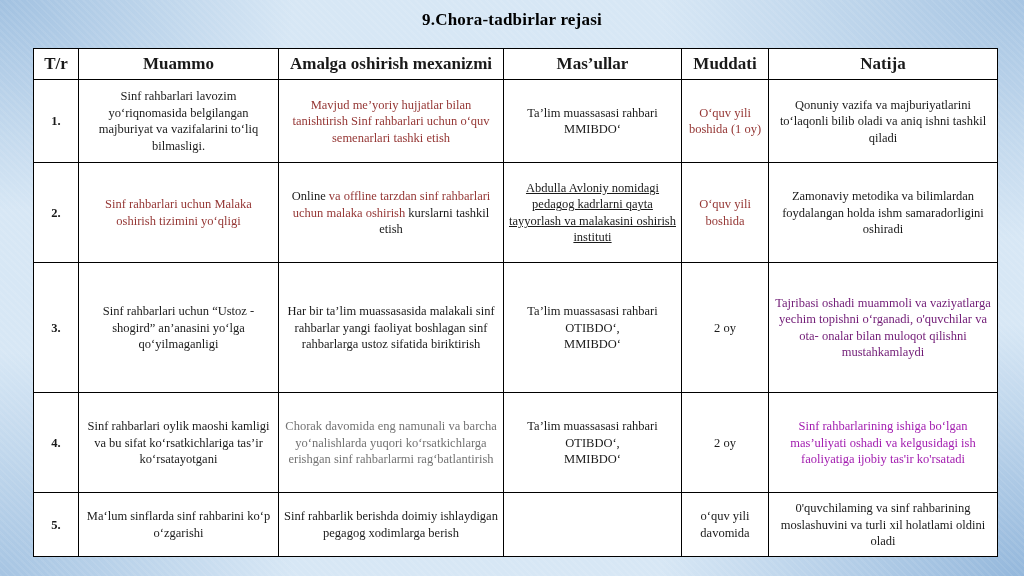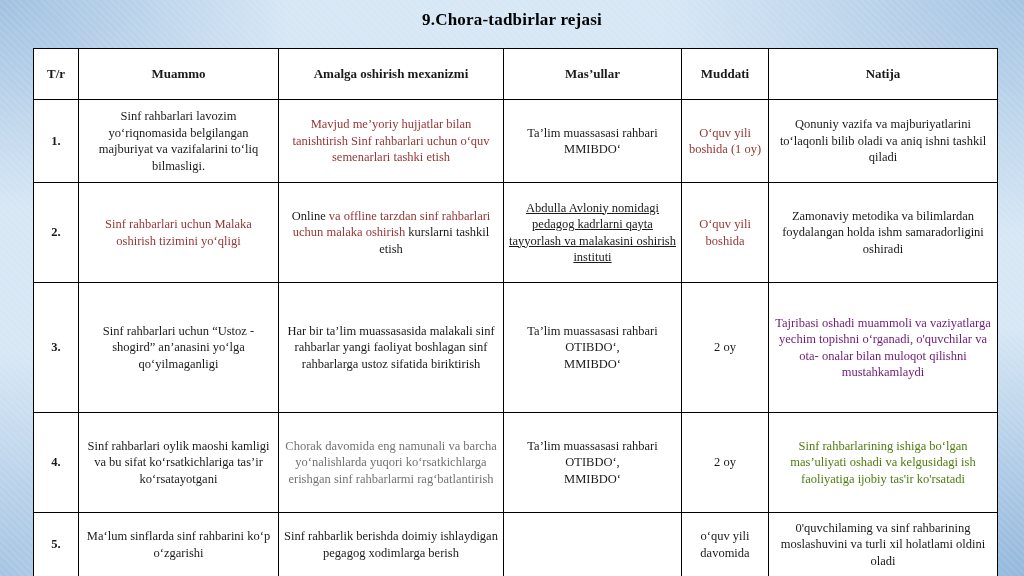--- a/index.html
+++ b/index.html
@@ -25,21 +25,21 @@
     border-collapse:collapse;table-layout:fixed;
     width:964px;background:#ffffff;
   }
   table.plan th, table.plan td{
     border:1.5px solid #000;
     vertical-align:middle;text-align:center;
     padding:2px 5px;color:#1a1a1a;
     font-size:12.5px;line-height:1.32;
     overflow:hidden;
   }
-  table.plan th{font-weight:bold;font-size:13px;height:22px;padding:14px 3px;}
+  table.plan th{font-weight:bold;font-size:17px;height:22px;padding:4px 3px;}
   table.plan td:first-child{font-weight:bold;}
   table.plan td span{white-space:pre-line;}
 </style>
 </head>
 <body>
 
 <div class="slide">
   <div class="title">9.Chora-tadbirlar rejasi</div>
 
   <table class="plan">
@@ -90,21 +90,21 @@
           <td><span style="color: #701a75;">Tajribasi oshadi muammoli va vaziyatlarga yechim topishni o‘rganadi, o'quvchilar va ota- onalar bilan muloqot qilishni mustahkamlaydi</span></td>
         </tr>
         <tr style="height: 100px;">
           <td><span style="color: rgb(26, 26, 26);">4.</span></td>
           <td><span style="color: rgb(26, 26, 26);">Sinf rahbarlari oylik maoshi kamligi va bu sifat ko‘rsatkichlariga tas’ir ko‘rsatayotgani</span></td>
           <td><span style="color: #737373;">Chorak davomida eng namunali va barcha yo‘nalishlarda yuqori ko‘rsatkichlarga erishgan sinf rahbarlarmi rag‘batlantirish</span></td>
           <td><span style="color: rgb(26, 26, 26);">Ta’lim muassasasi rahbari
 OTIBDO‘,
 MMIBDO‘</span></td>
           <td><span style="color: rgb(26, 26, 26);">2 oy</span></td>
-          <td><span style="color: #4d7c0f; margin-top: 24px;">Sinf rahbarlarining ishiga bo‘lgan mas’uliyati oshadi va kelgusidagi ish faoliyatiga ijobiy tas'ir ko'rsatadi</span></td>
+          <td><span style="color: #a21caf; margin-top: 24px;">Sinf rahbarlarining ishiga bo‘lgan mas’uliyati oshadi va kelgusidagi ish faoliyatiga ijobiy tas'ir ko'rsatadi</span></td>
         </tr>
         <tr style="height: 64px;">
           <td><span style="color: rgb(26, 26, 26);">5.</span></td>
           <td><span style="color: rgb(26, 26, 26);">Ma‘lum sinflarda sinf rahbarini ko‘p o‘zgarishi</span></td>
           <td><span style="color: rgb(26, 26, 26);">Sinf rahbarlik berishda doimiy ishlaydigan pegagog xodimlarga berish</span></td>
           <td><span style="color: rgb(26, 26, 26);"></span></td>
           <td><span style="color: rgb(26, 26, 26);">o‘quv yili davomida</span></td>
           <td><span style="color: rgb(26, 26, 26);">0'quvchilaming va sinf rahbarining moslashuvini va turli xil holatlami oldini oladi</span></td>
         </tr>
       </tbody>

